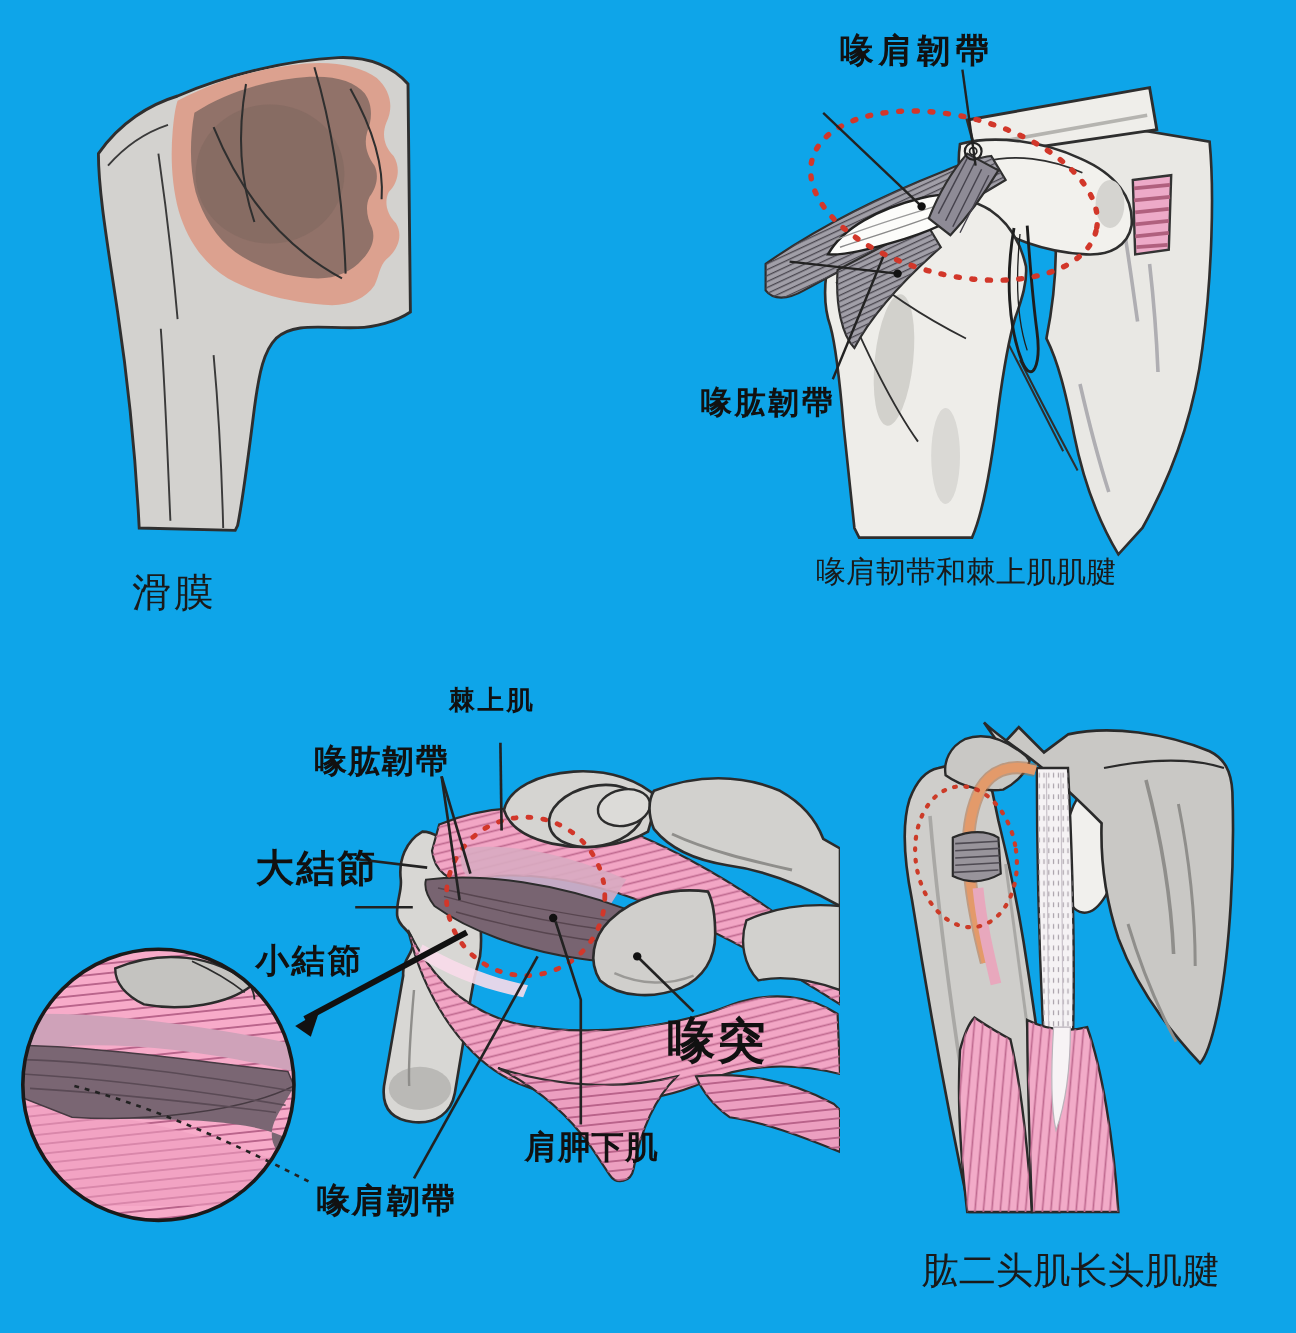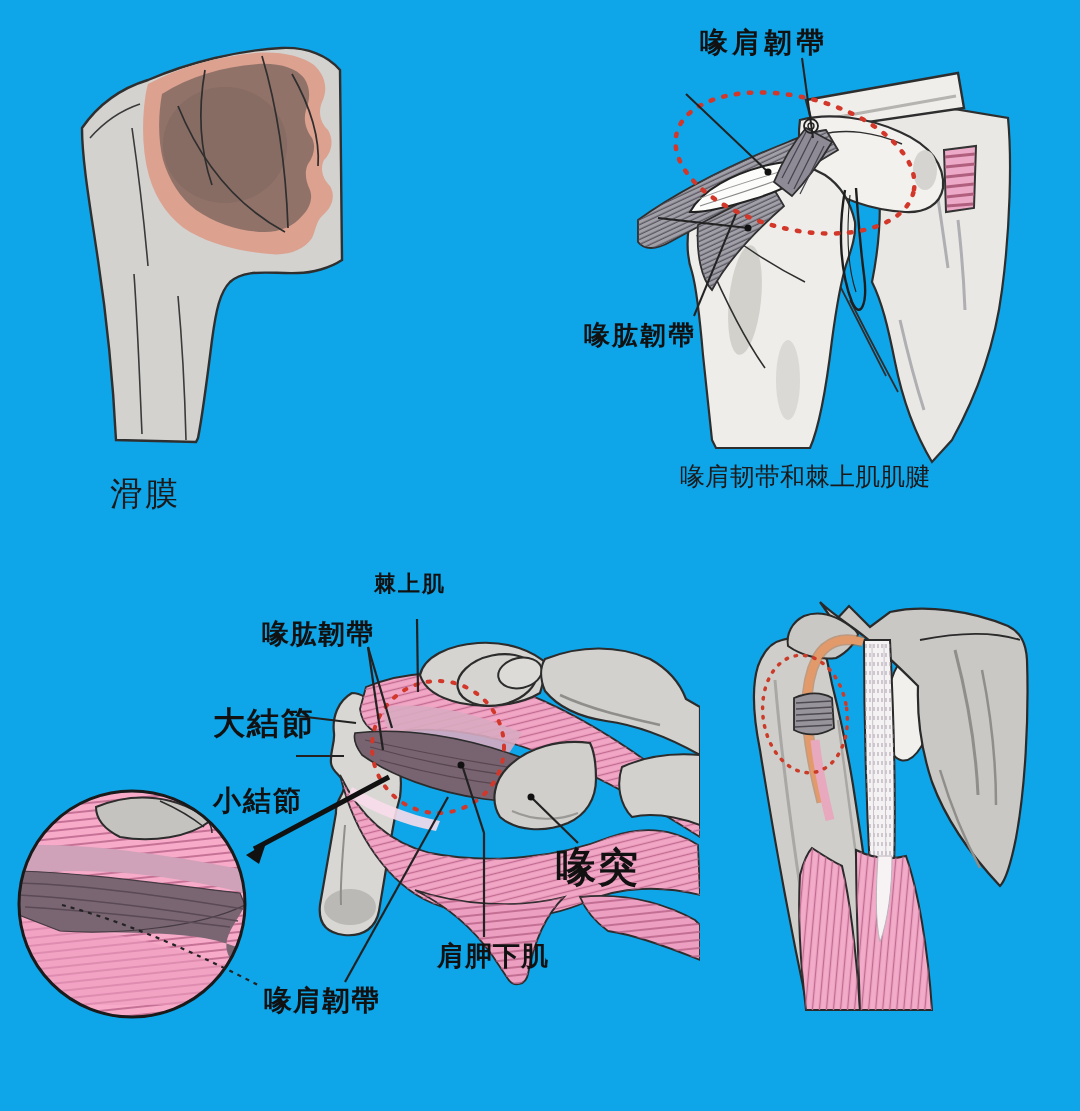--- a/index.html
+++ b/index.html
@@ -299,13 +299,14 @@
   <div class="lbl" style="left:374px;top:569px;font-size:22px;letter-spacing:2px">棘上肌</div>
   <div class="lbl" style="left:262px;top:616px;font-size:27px;letter-spacing:1px">喙肱韌帶</div>
   <div class="lbl" style="left:213px;top:702px;font-size:32px;letter-spacing:2px">大結節</div>
   <div class="lbl" style="left:213px;top:782px;font-size:28px;letter-spacing:2px">小結節</div>
   <div class="lbl" style="left:556px;top:840px;font-size:40px;letter-spacing:2px">喙突</div>
   <div class="lbl" style="left:437px;top:938px;font-size:27px;letter-spacing:1px">肩胛下肌</div>
   <div class="lbl" style="left:264px;top:982px;font-size:28px;letter-spacing:1px">喙肩韌帶</div>
 
   <div class="cap" style="left:110px;top:472px;font-size:33px;letter-spacing:2px">滑膜</div>
   <div class="cap" style="left:680px;top:460px;font-size:25px">喙肩韧带和棘上肌肌腱</div>
+  <div class="cap" style="left:768px;top:1038px;font-size:31px">肱二头肌长头肌腱</div>
 </div>
 
 </body></html>

